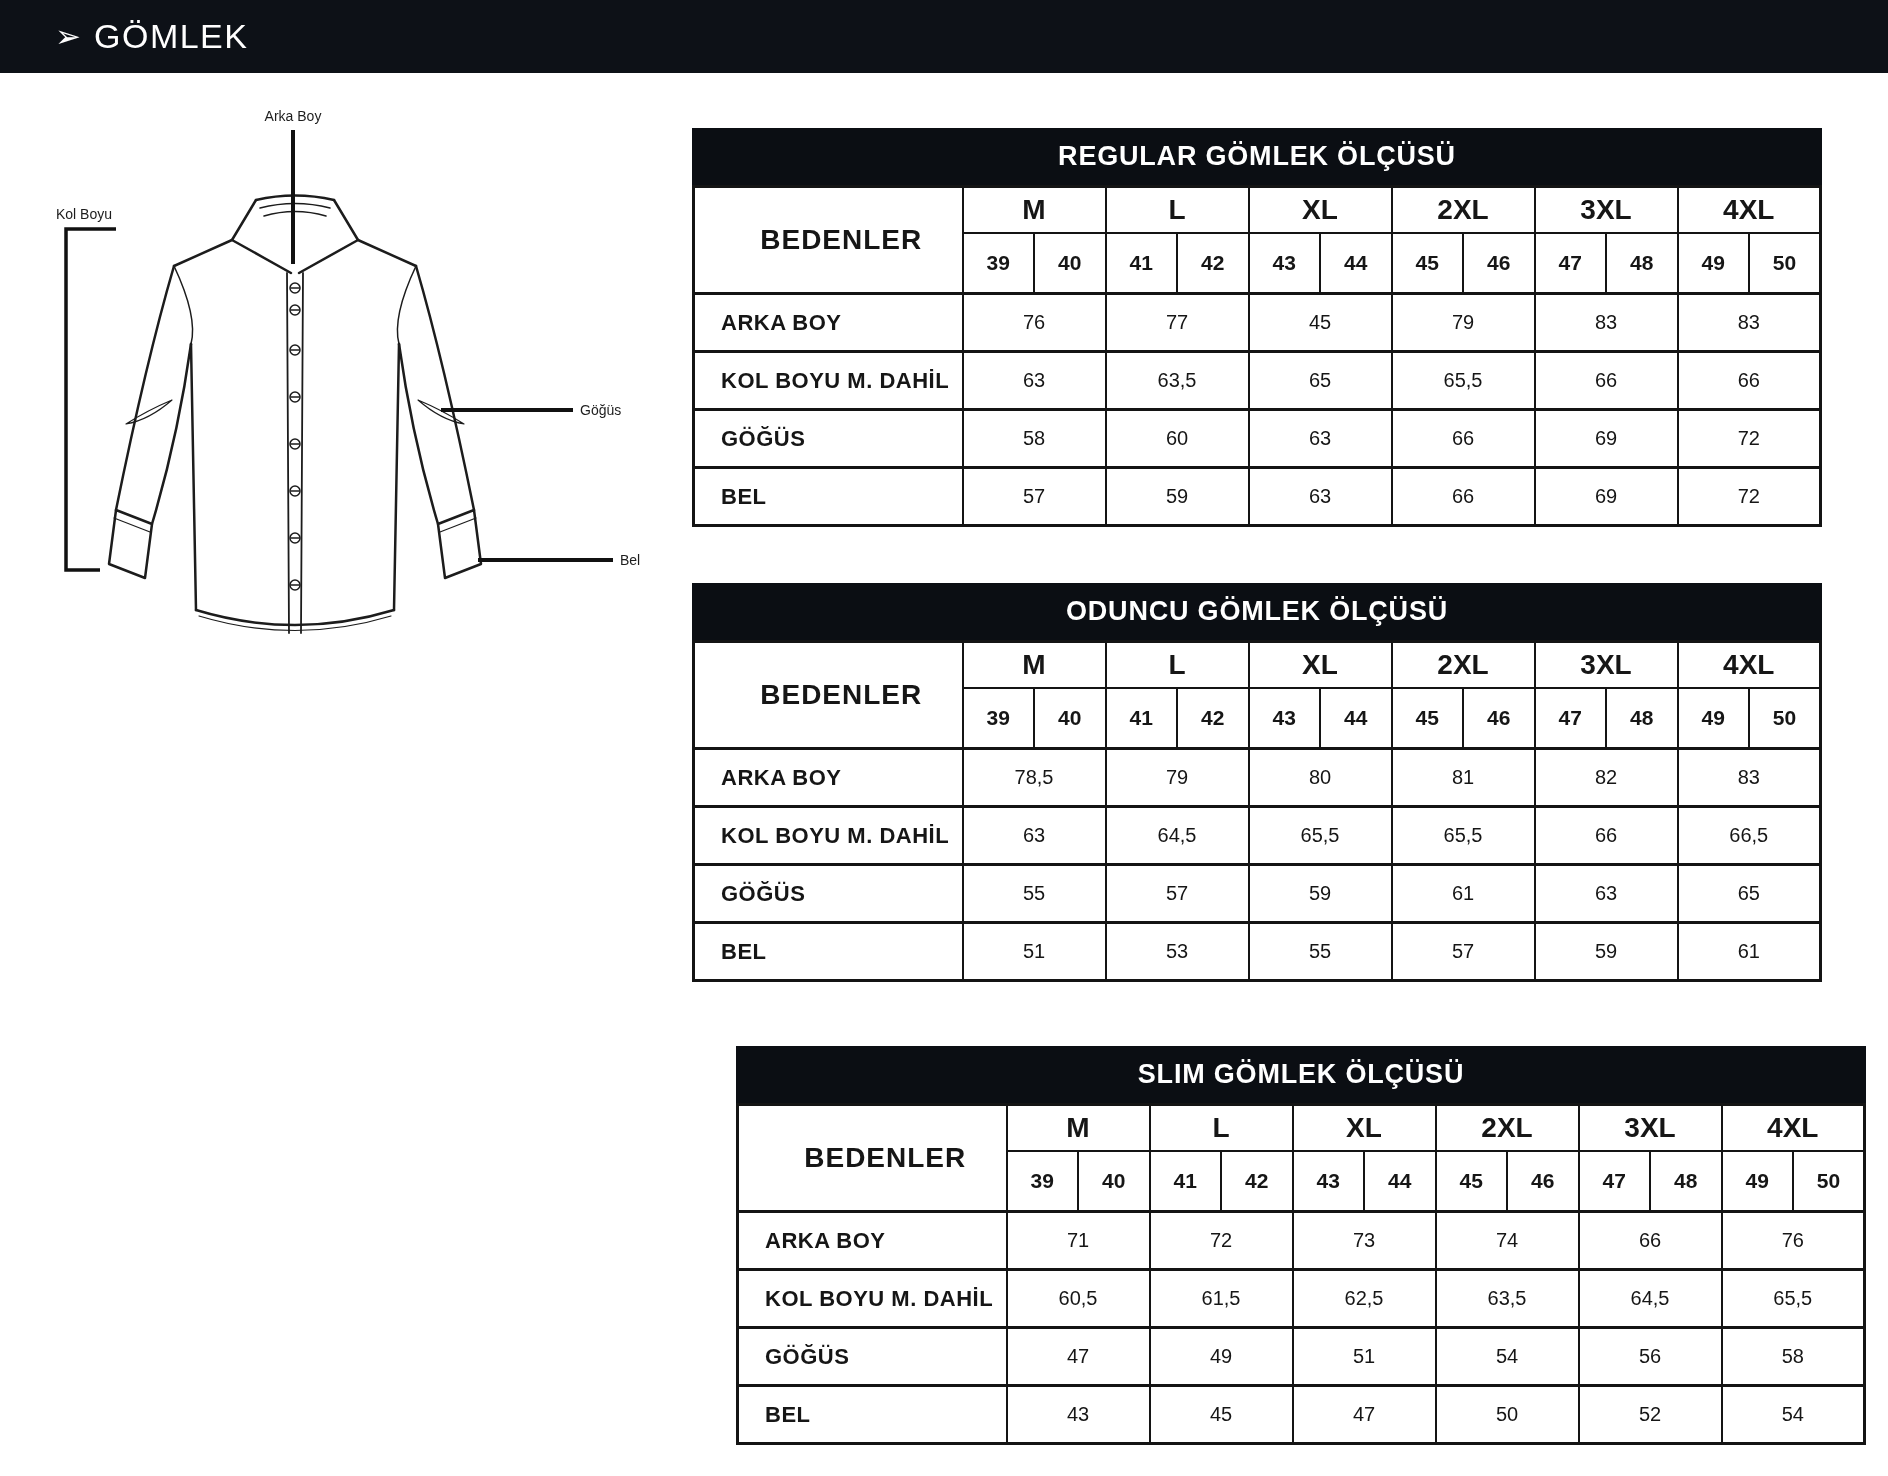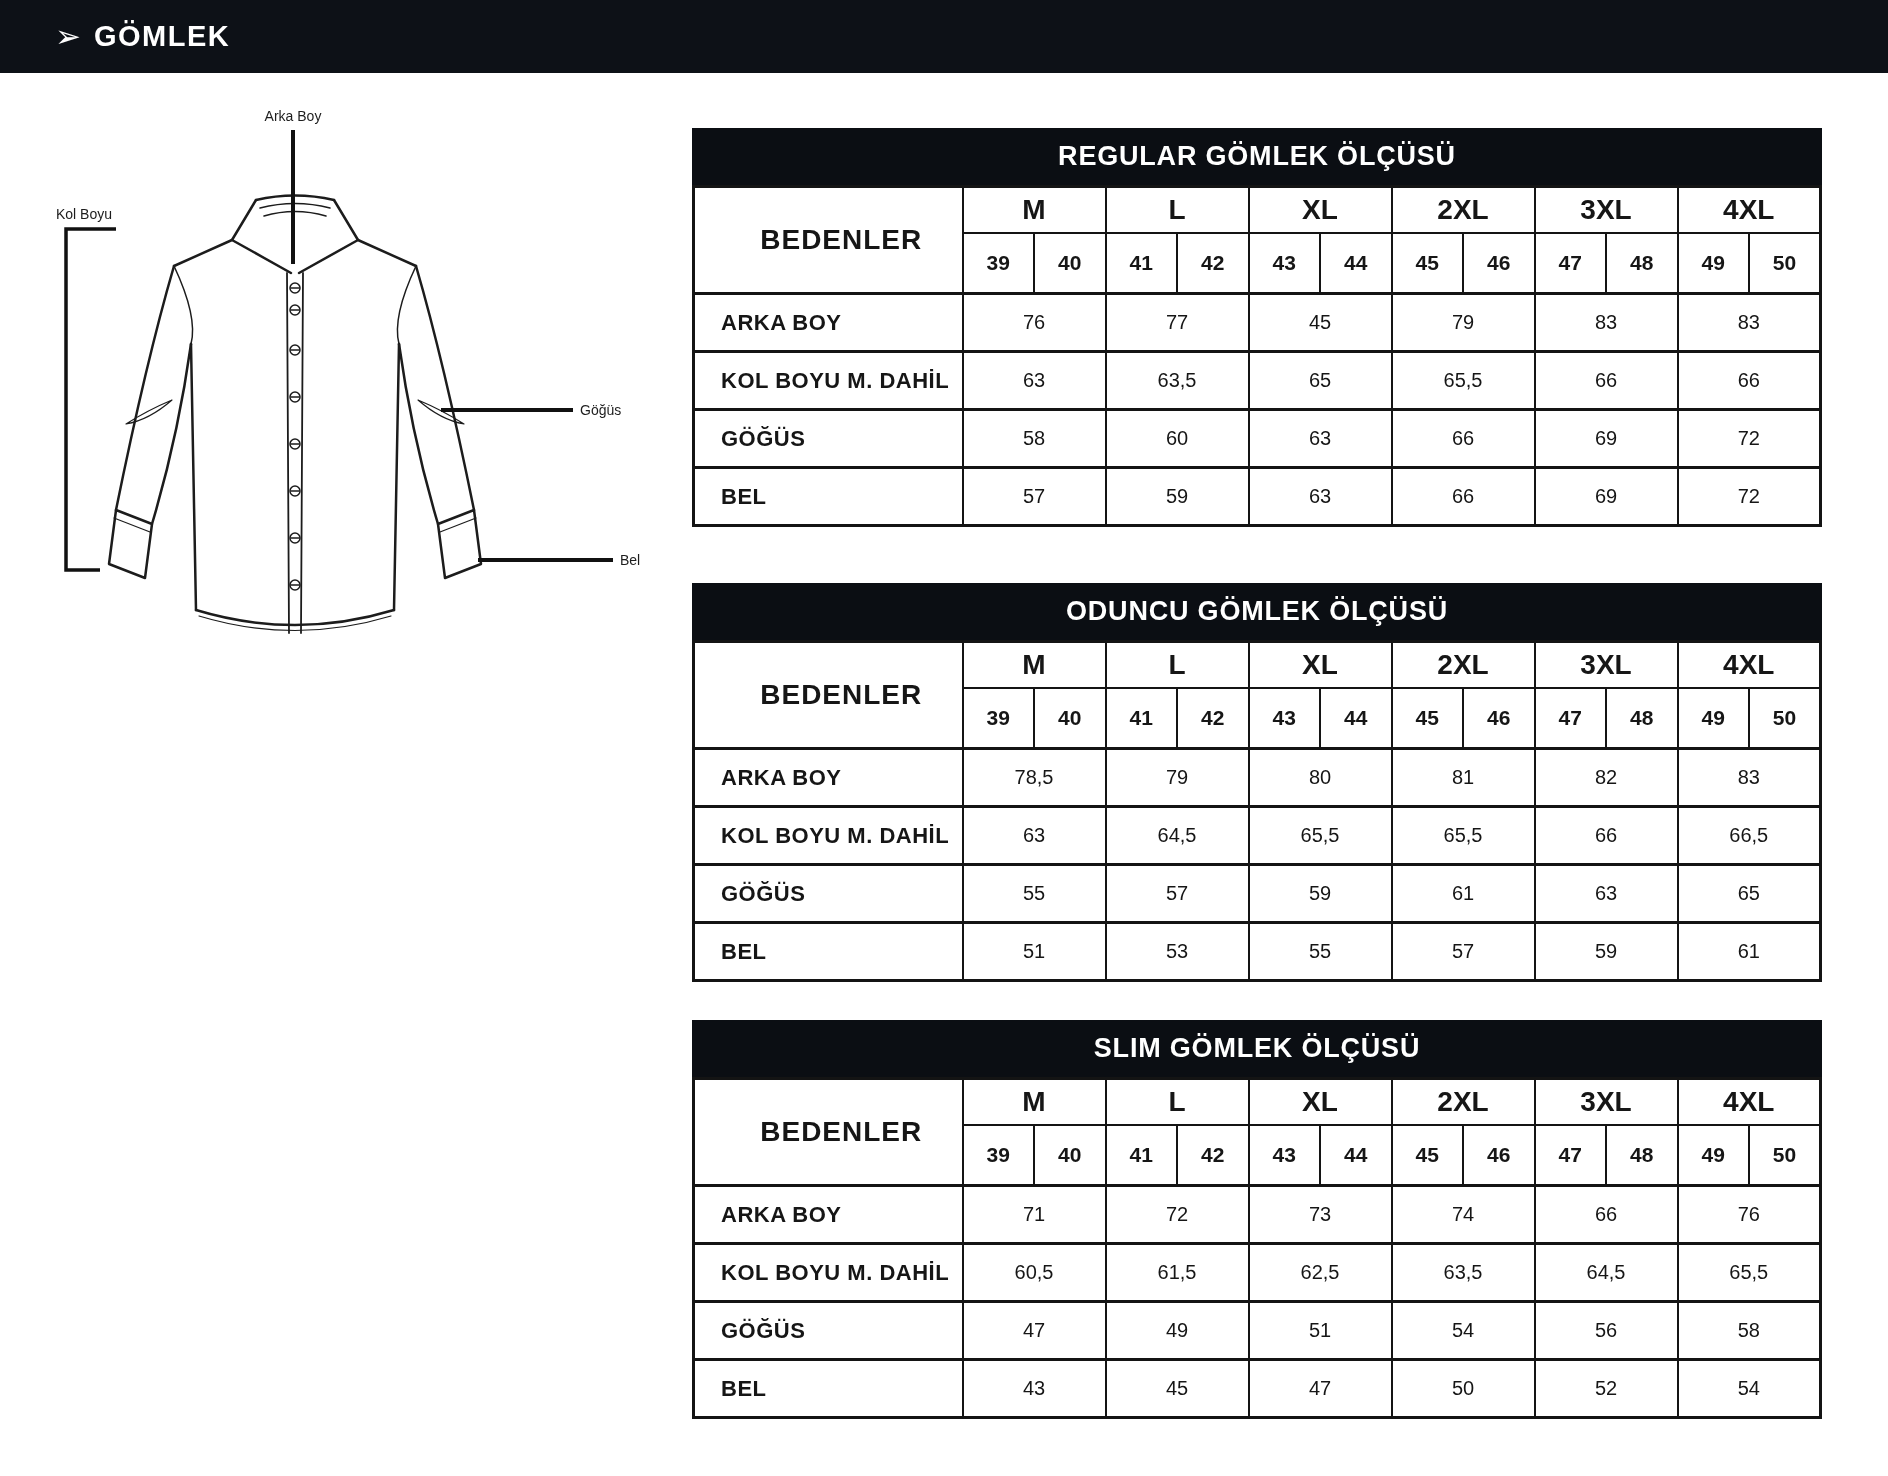--- a/index.html
+++ b/index.html
@@ -12,32 +12,32 @@
     overflow: hidden;
   }
 
   
   .top-bar {
     position: absolute; left:0; top:0; width:1888px; height:73px;
     background:#0d1117; color:#ffffff;
     display:flex; align-items:center; padding-left:55px;
   }
   .top-bar .chevron { font-size:31px; line-height:1; margin-right:13px; }
-  .top-bar .brand   { font-size:29px; font-weight:700; letter-spacing:1.5px; }
+  .top-bar .brand   { font-size:34px; font-weight:400; letter-spacing:1.5px; }
 
   
   .diagram { position:absolute; left:28px; top:92px; width:640px; height:580px; }
   .diagram svg text { font-family:"Liberation Sans", sans-serif; font-size:14px; fill:#1d1d1d; }
 
   
   .tables { position:absolute; left:692px; top:0; width:1130px; height:1476px;padding-left:32px; }
   .block  { position:absolute; left:0; width:1130px; }
   .b0 { top:128px; }
   .b1 { top:583px; }
-  .b2 { top:1020px; }
+  .b2 { top:1046px;margin-left:44px; }
 
   .table-title {
     height:57px; background:#0b0e13; color:#ffffff;
     display:flex; align-items:center; justify-content:center;
     font-size:27px; font-weight:700; letter-spacing:0.8px;
   }
   table.size { width:100%; border-collapse:collapse; table-layout:fixed; border:3px solid #141414; background:#fff; }
   table.size td { border:2px solid #141414; text-align:center; vertical-align:middle; }
   col.lab { width:269px; }
   tr.grp td { height:46px; font-size:28px; font-weight:600; }

